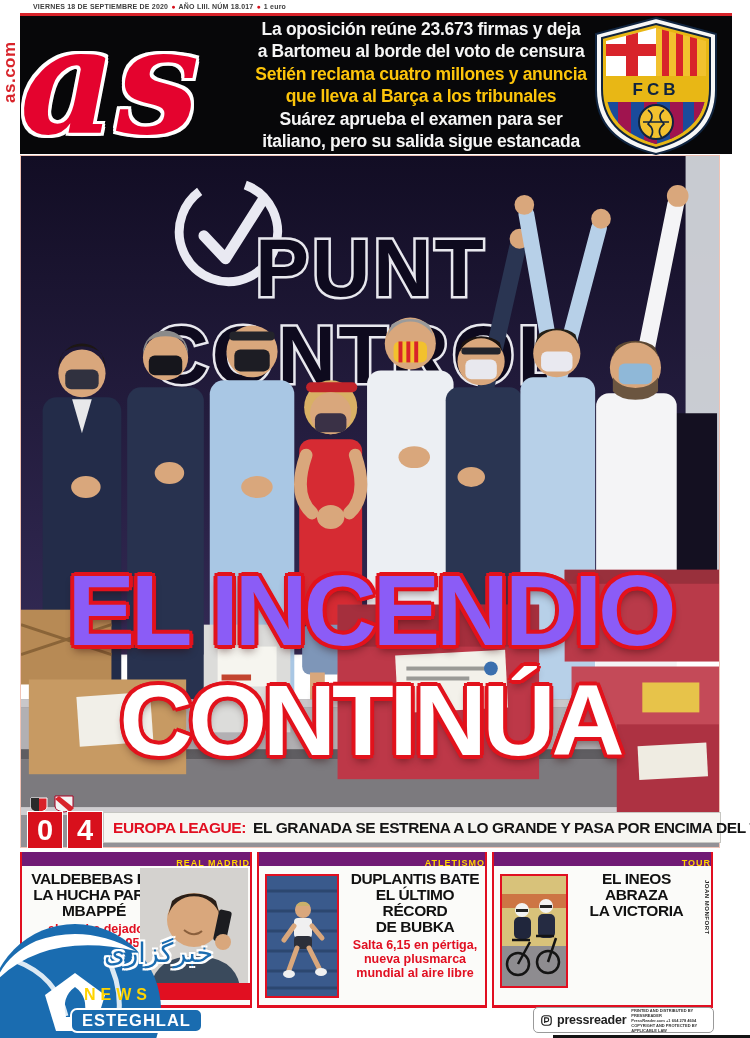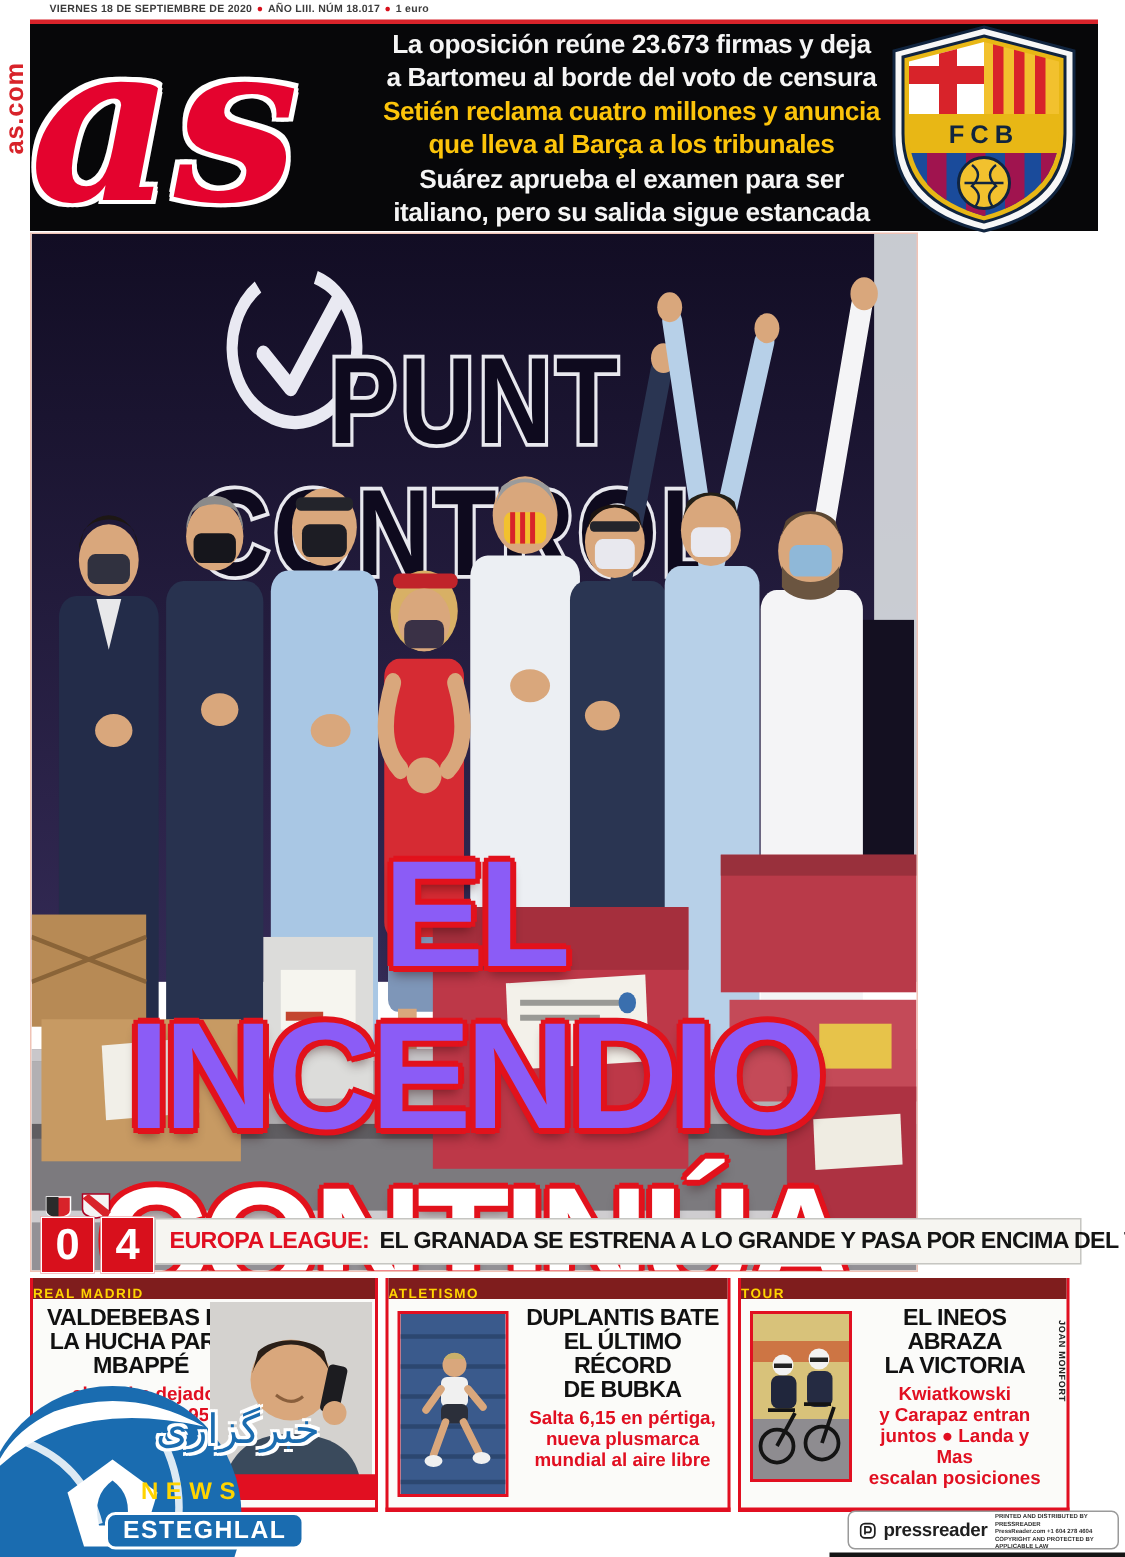--- a/index.html
+++ b/index.html
@@ -16,41 +16,41 @@
   .masthead{width:225px;text-align:left;font-family:"DejaVu Serif",serif;font-style:italic;font-weight:bold;
      font-size:148px;line-height:120px;color:#e4032e;
      text-shadow:-3px -3px 0 #fff,3px -3px 0 #fff,-3px 3px 0 #fff,3px 3px 0 #fff,0 -3px 0 #fff,0 3px 0 #fff,-3px 0 0 #fff,3px 0 0 #fff;
      transform:translateY(-4px);}
   .headlines{width:340px;margin-left:6px;text-align:center;font-weight:bold;font-size:17.5px;line-height:22px;letter-spacing:-.3px;}
   .headlines p{margin:1px 0;white-space:pre-line;}
   .hl-white{color:#f5f5f5;}
   .hl-yellow{color:#fcc40a;}
   .crest-wrap{position:absolute;right:8px;top:-2px;width:136px;height:164px;}
   
-  .photo{position:absolute;left:20px;top:155px;width:592px;height:693px;border:1px solid #f0c3b6;box-sizing:border-box;overflow:hidden;}
+  .photo{position:absolute;left:20px;top:155px;width:700px;height:693px;border:1px solid #f0c3b6;box-sizing:border-box;overflow:hidden;}
   .photo svg.scene{display:block;width:100%;height:100%;}
   .big-headline{position:absolute;left:0;top:400px;width:100%;text-align:center;font-weight:bold;letter-spacing:-4px;}
   .big-headline .l1{font-size:101px;line-height:108px;color:#8b5cf6;
      text-shadow:-3px -3px 0 #e2121c,3px -3px 0 #e2121c,-3px 3px 0 #e2121c,3px 3px 0 #e2121c,0 -4px 0 #e2121c,0 4px 0 #e2121c,-4px 0 0 #e2121c,4px 0 0 #e2121c,0 6px 8px rgba(40,0,0,.45);}
   .big-headline .l2{font-size:101px;line-height:112px;color:#ffffff;
      text-shadow:-3px -3px 0 #e2121c,3px -3px 0 #e2121c,-3px 3px 0 #e2121c,3px 3px 0 #e2121c,0 -4px 0 #e2121c,0 4px 0 #e2121c,-4px 0 0 #e2121c,4px 0 0 #e2121c,0 6px 8px rgba(40,0,0,.45);}
   
   .mini-crests{position:absolute;left:30px;top:795px;display:flex;gap:6px;align-items:flex-end;}
   .scoreboard{position:absolute;left:27px;top:811px;display:flex;gap:4px;}
   .score-cell{width:34px;height:36px;background:#d8101c;border:1px solid #fff;color:#fff;font-weight:bold;font-size:29px;line-height:36px;text-align:center;}
   .europa{position:absolute;left:103px;top:812px;width:618px;height:31px;background:#f6f5f1;border:1px solid #c6c6c2;box-sizing:border-box;
      display:flex;align-items:center;padding:0 9px;font-weight:bold;font-size:15.5px;letter-spacing:-.4px;white-space:nowrap;}
   .europa .comp{color:#e10f21;margin-right:7px;}
   .europa .txt{color:#141414;}
   
   .story{position:absolute;top:852px;height:156px;background:#fbfbf9;border-left:2px solid #e10f21;border-right:2px solid #e10f21;border-bottom:3px solid #e10f21;box-sizing:border-box;}
   #story1{left:20px;width:232px;}
   #story2{left:257px;width:230px;}
   #story3{left:492px;width:221px;}
-  .story .tagbar{height:14px;background:#7f1d1d;text-align:left;}
+  .story .tagbar{height:14px;background:#701a75;text-align:right;}
   .story .tagbar span{color:#ffd400;font-size:9px;font-weight:bold;letter-spacing:1px;line-height:14px;}
   .story h3{margin:5px 4px 2px;font-size:15.5px;line-height:16px;letter-spacing:-.4px;color:#111;text-align:center;white-space:pre-line;font-weight:bold;}
   .story .sub{margin:3px 4px;font-size:12.5px;line-height:14px;font-weight:bold;color:#e10f21;text-align:center;white-space:pre-line;}
   #story1 h3{width:128px;margin-left:8px;}
   #story1 .sub{width:140px;margin-left:4px;}
   .s1-photo{position:absolute;right:2px;top:16px;width:108px;height:118px;}
   .s1-redband{position:absolute;left:-2px;right:-2px;top:131px;height:17px;background:#e10f21;}
   .s-photo-frame{position:absolute;left:6px;top:22px;border:2px solid #e10f21;}
   #story2 .s-photo-frame{width:70px;height:120px;}
   #story3 .s-photo-frame{width:64px;height:110px;}
@@ -58,23 +58,23 @@
   #story3 .txtcol{margin-left:78px;margin-right:10px;}
   .credit-vert{position:absolute;right:1px;top:28px;writing-mode:vertical-rl;font-size:6px;color:#222;letter-spacing:.5px;font-weight:bold;}
   
   .watermark{position:absolute;left:0;top:915px;width:270px;height:123px;pointer-events:none;}
   .wm-band{position:absolute;left:0;top:68px;width:252px;height:17px;background:#e10f21;}
   .wm-ball{position:absolute;left:-14px;top:6px;width:178px;height:178px;}
   .wm-farsi{position:absolute;left:104px;top:22px;font-size:27px;font-weight:normal;color:#1a6cb0;direction:rtl;
      text-shadow:-2px -2px 0 #fff,2px -2px 0 #fff,-2px 2px 0 #fff,2px 2px 0 #fff,0 2px 0 #fff,0 -2px 0 #fff;}
   .wm-pill{position:absolute;left:70px;top:53px;background:#1a6cb0;border:2px solid #fff;border-radius:7px;padding:1px 10px;
      color:#fff;font-weight:bold;font-size:16.5px;letter-spacing:1px;margin-top:40px;}
-  .wm-news{position:absolute;left:94px;top:71px;color:#ffd400;font-weight:bold;font-size:16px;letter-spacing:5px;}
-  
-  .pr-badge{position:absolute;left:565px;top:1007px;width:181px;height:26px;border:1px solid #9a9a9a;border-radius:5px;background:#fff;
+  .wm-news{position:absolute;left:84px;top:71px;color:#ffd400;font-weight:bold;font-size:16px;letter-spacing:5px;}
+  
+  .pr-badge{position:absolute;left:533px;top:1007px;width:181px;height:26px;border:1px solid #9a9a9a;border-radius:5px;background:#fff;
      display:flex;align-items:center;padding:0 7px;box-sizing:border-box;gap:5px;}
   .pr-brand{font-size:12.5px;font-weight:bold;color:#1f1f1f;letter-spacing:-.2px;}
   .pr-info{font-size:4px;line-height:5px;color:#333;font-weight:bold;}
   .bottom-line{position:absolute;left:553px;top:1035px;width:197px;height:3px;background:#141414;}
 </style>
 </head>
 <body>
 
 <div id="page">
 
@@ -334,24 +334,20 @@
           <rect x="36" y="38" width="17" height="24" rx="5" fill="#252b42"></rect>
           <circle cx="16" cy="88" r="11" fill="none" stroke="#141414" stroke-width="2.5"></circle>
           <circle cx="46" cy="86" r="11" fill="none" stroke="#141414" stroke-width="2.5"></circle>
           <path d="M16 88 L28 66 M46 86 L54 62 M10 64 h18 M34 60 h18" stroke="#141414" stroke-width="2.5"></path>
         </g>
       </svg>
     </div>
     <div class="txtcol">
       <h3>EL INEOS ABRAZA
 LA VICTORIA</h3>
-      <div class="sub">Kwiatkowski
-y Carapaz entran
-juntos ● Landa y Mas
-escalan posiciones</div>
     </div>
     <div class="credit-vert">JOAN MONFORT</div>
   </div>
 
   <div class="watermark">
     <div class="wm-band"></div>
     <svg class="wm-ball" viewBox="0 0 178 178">
       <circle cx="89" cy="89" r="86" fill="#1a6cb0"></circle>
       <path d="M10 60 Q60 10 150 30 Q100 2 50 20 Q20 34 10 60 Z" fill="#ffffff"></path>
       <path d="M20 130 Q80 175 160 120 Q120 170 60 165 Q32 152 20 130 Z" fill="#125087"></path>

